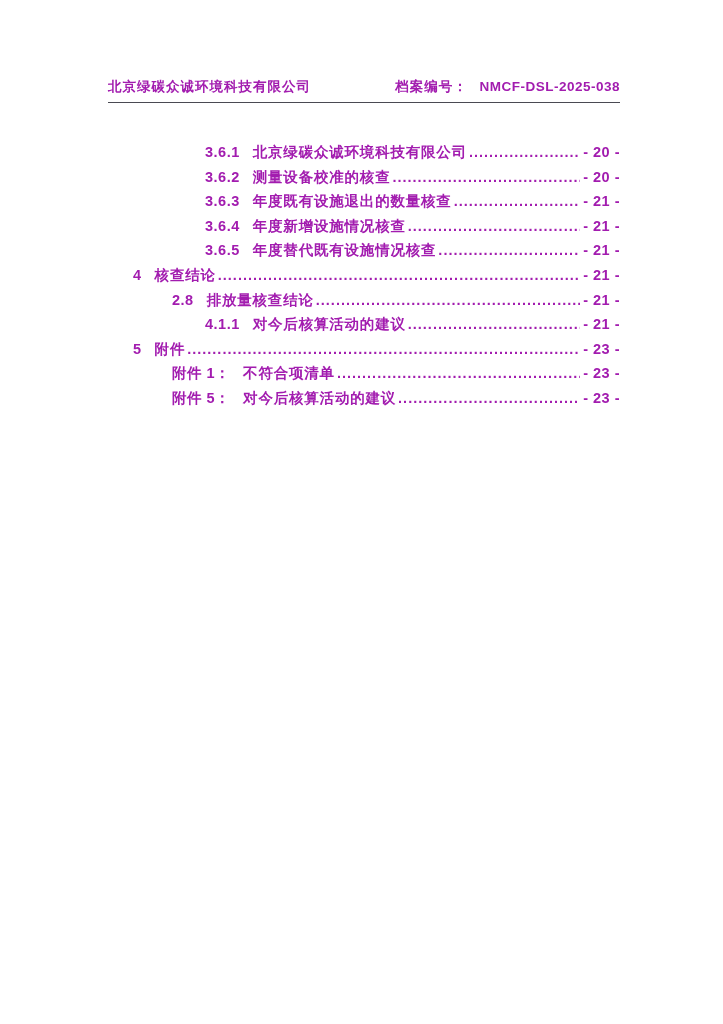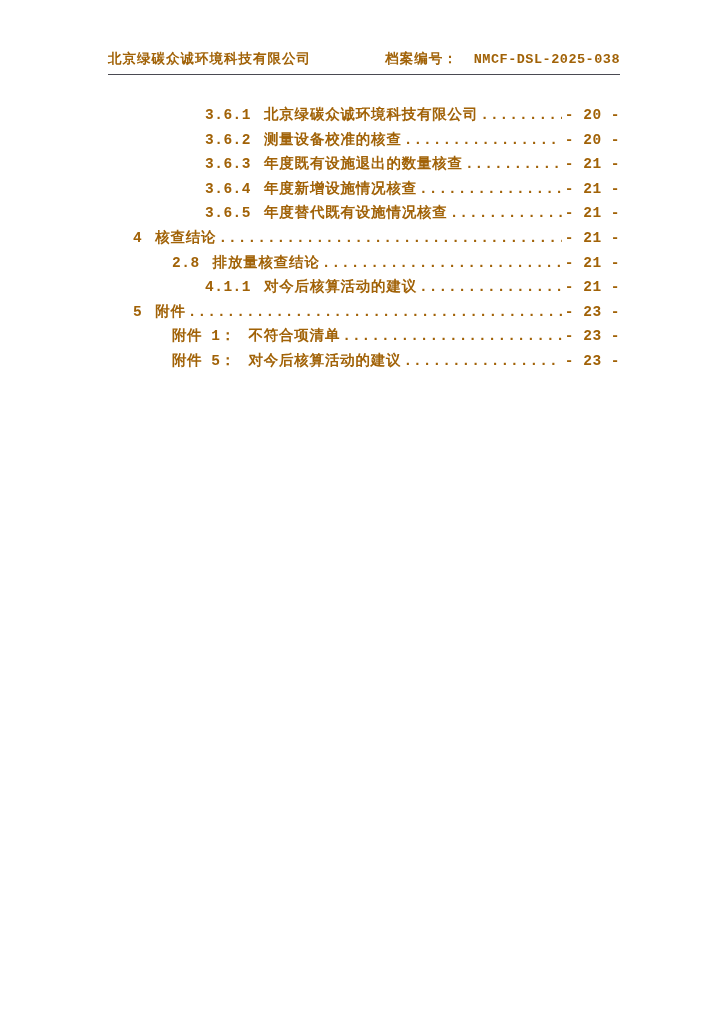--- a/index.html
+++ b/index.html
@@ -5,22 +5,22 @@
   html, body {
     margin: 0;
     padding: 0;
     background: #ffffff;
   }
   .page {
     position: relative;
     width: 723px;
     height: 740px;
     background: #ffffff;
-    font-family: Liberation Mono, monospace;
-    color: #a16207;
+    font-family: Liberation Sans, sans-serif;
+    color: #a21caf;
     overflow: hidden;
   }
   
   .doc-header {
     position: absolute;
     top: 50px;
     left: 108px;
     width: 512px;
     display: flex;
     justify-content: space-between;
@@ -29,20 +29,21 @@
     padding-bottom: 6px;
     font-size: 13.5px;
     font-weight: 700;
   }
   .doc-header .company {
     letter-spacing: 1px;
     white-space: nowrap;
   }
   .doc-header .file-ref {
     white-space: nowrap;
+    margin-top: 28px;
   }
   .doc-header .file-label {
     letter-spacing: 1px;
     margin-right: 8px;
   }
   .doc-header .file-number {
     letter-spacing: 0.5px;
   }
   
   .toc {
@@ -79,20 +80,21 @@
     min-width: 10px;
   }
   .toc-row .leader::after {
     content: "...................................................................................................................................................................";
     letter-spacing: 1px;
     font-weight: 700;
   }
   .toc-row .pagenum {
     flex: 0 0 auto;
     letter-spacing: 0.5px;
+    margin-top: 37px;
   }
   
   .page-footer {
     position: absolute;
     top: 944px;
     left: 0;
     width: 100%;
     text-align: left;
     font-size: 14px;
     font-weight: 700;

